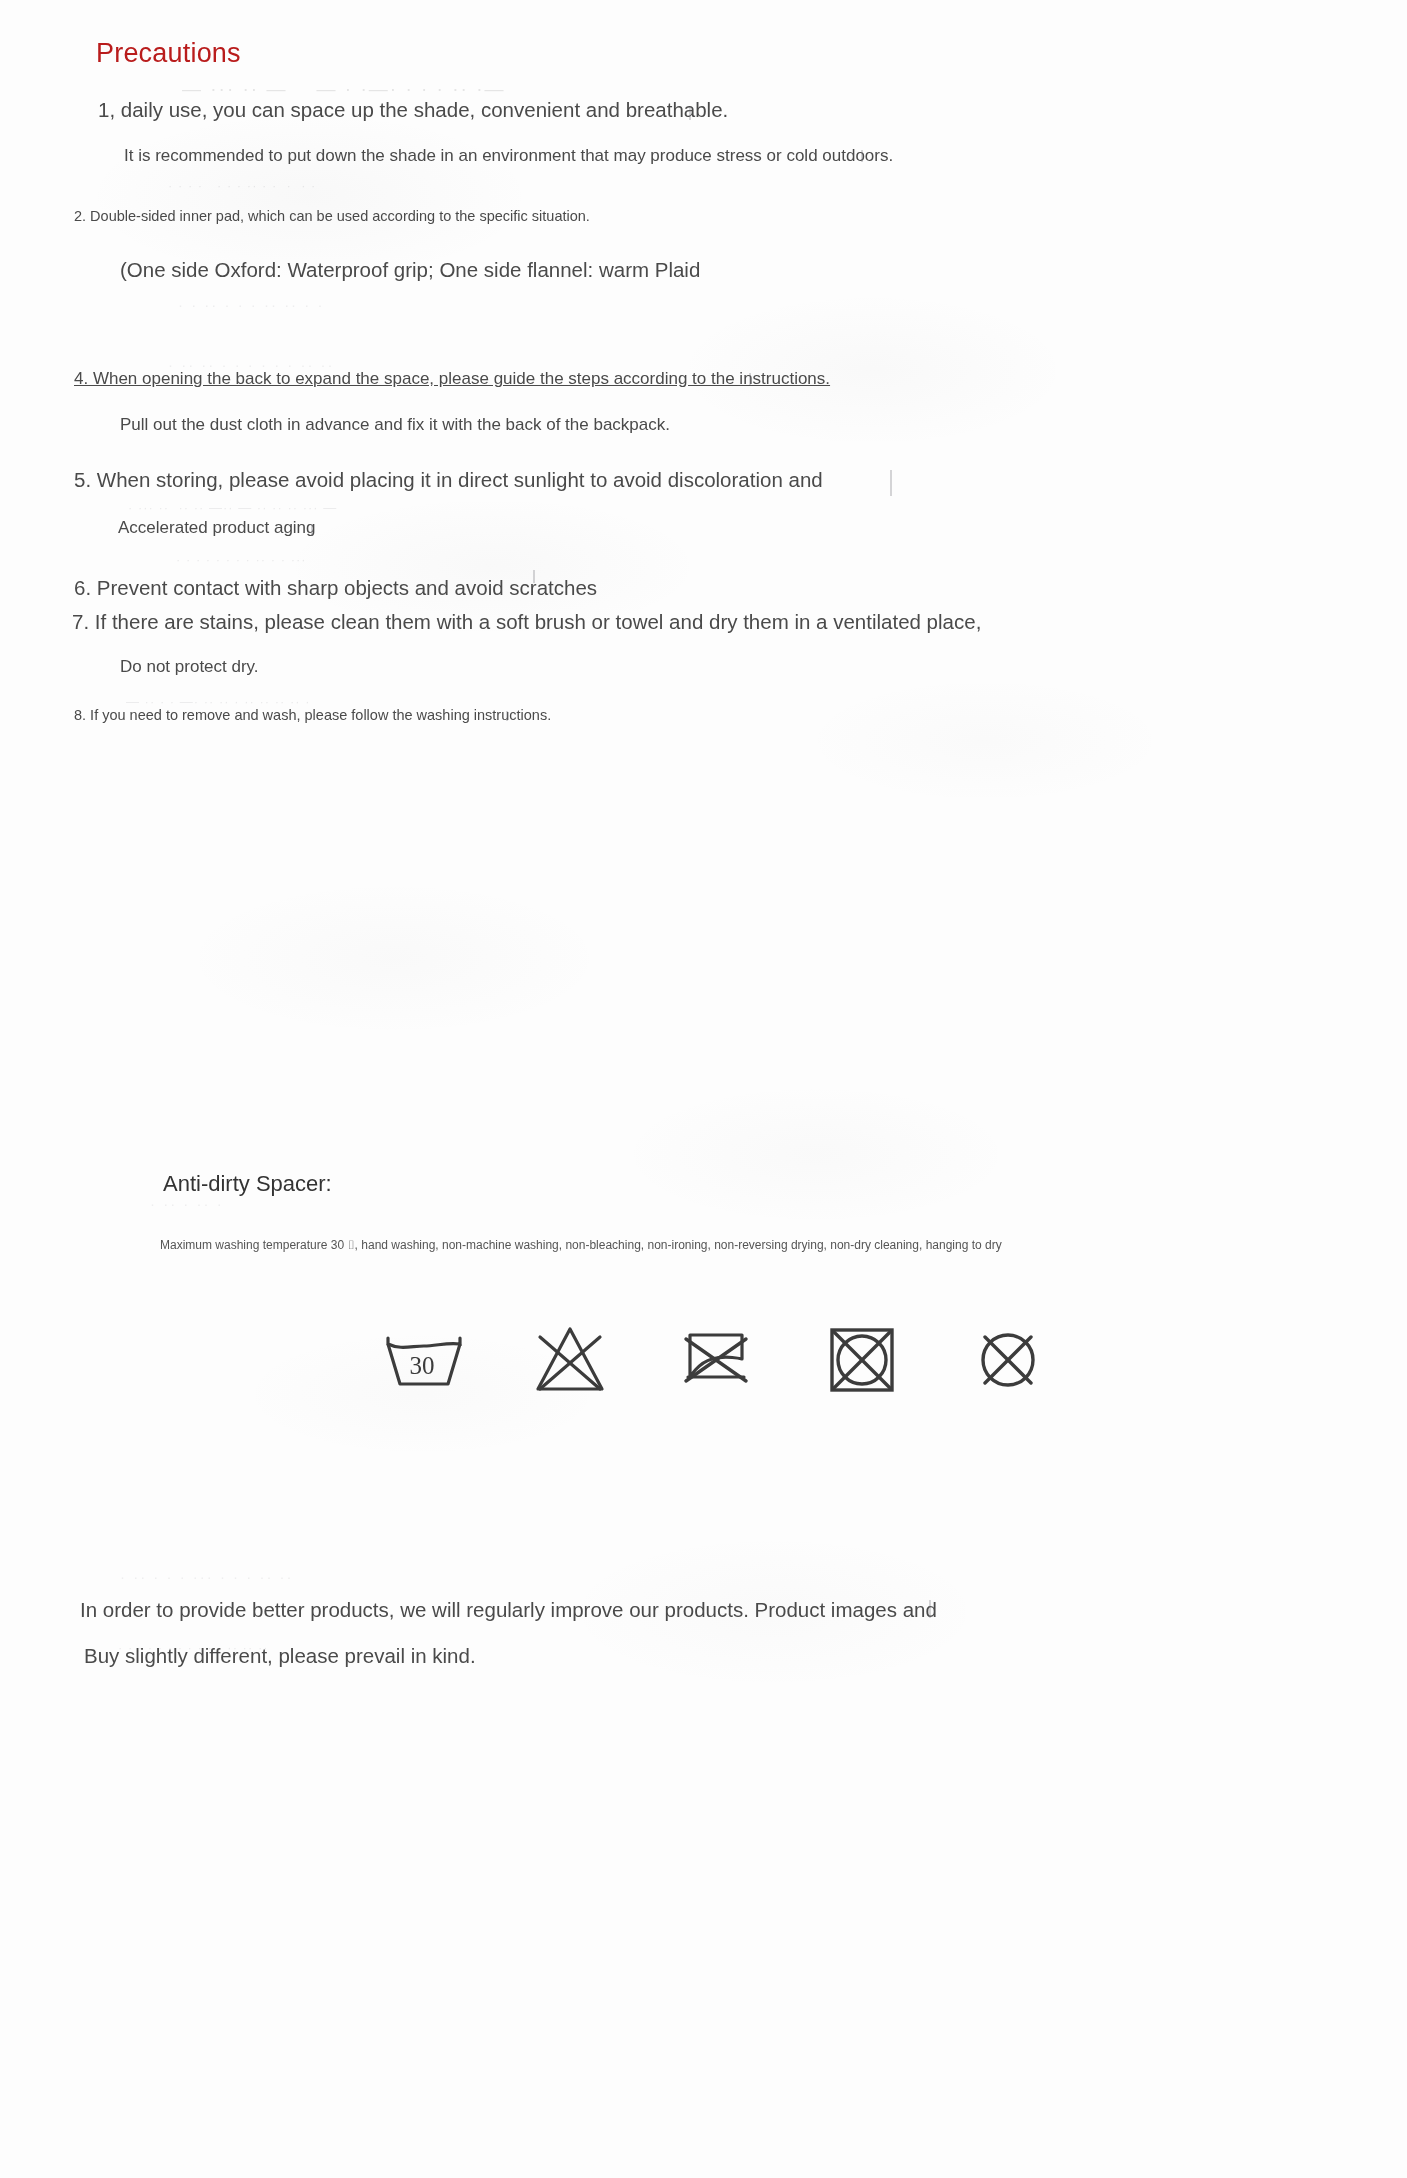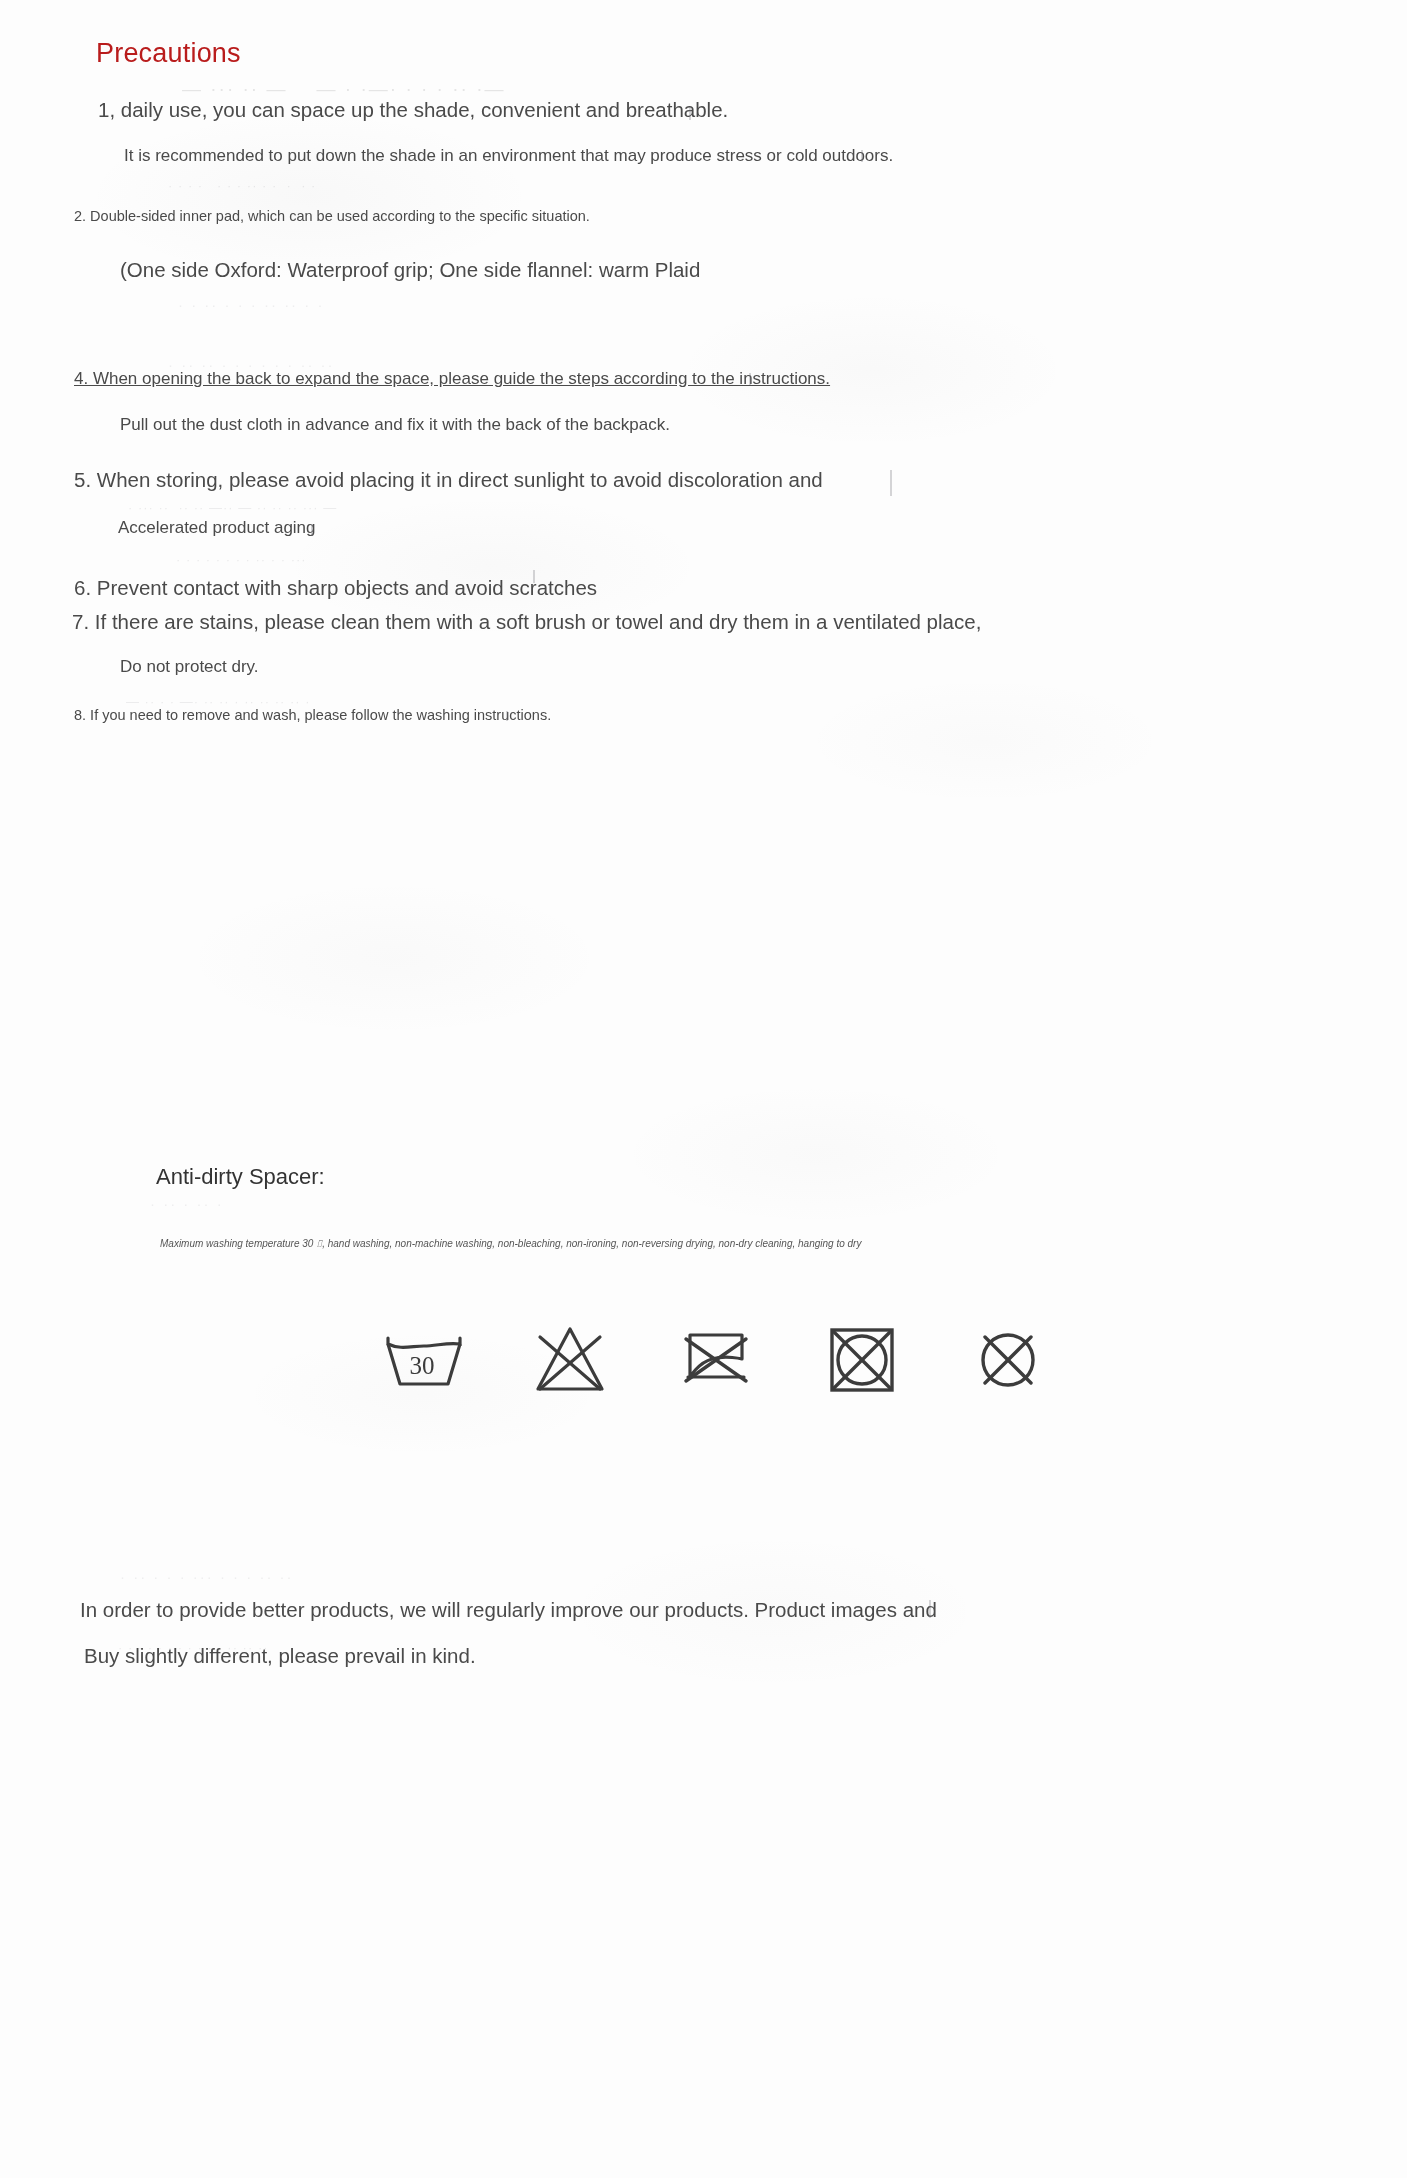--- a/index.html
+++ b/index.html
@@ -81,34 +81,33 @@
   .mark {
     position: absolute;
     background: rgba(120,120,125,0.30);
     pointer-events: none;
   }
 
   h2.subtitle {
     position: absolute;
     left: 152px;
     top: 1160px;
-    margin: 4px;
+    margin: 11px;
     font-size: 22px;
     font-weight: 400;
     color: #333333;
   }
 
   .care-caption {
     position: absolute;
     left: 160px;
     top: 1238px;
-    font-size: 10px;
+    font-size: 12px;
     color: #555555;
     white-space: nowrap;
-    font-style: italic;
   }
 
   .care-row {
     position: absolute;
     left: 380px;
     top: 1300px;
     width: 740px;
     height: 120px;
     display: flex;
     align-items: center;

